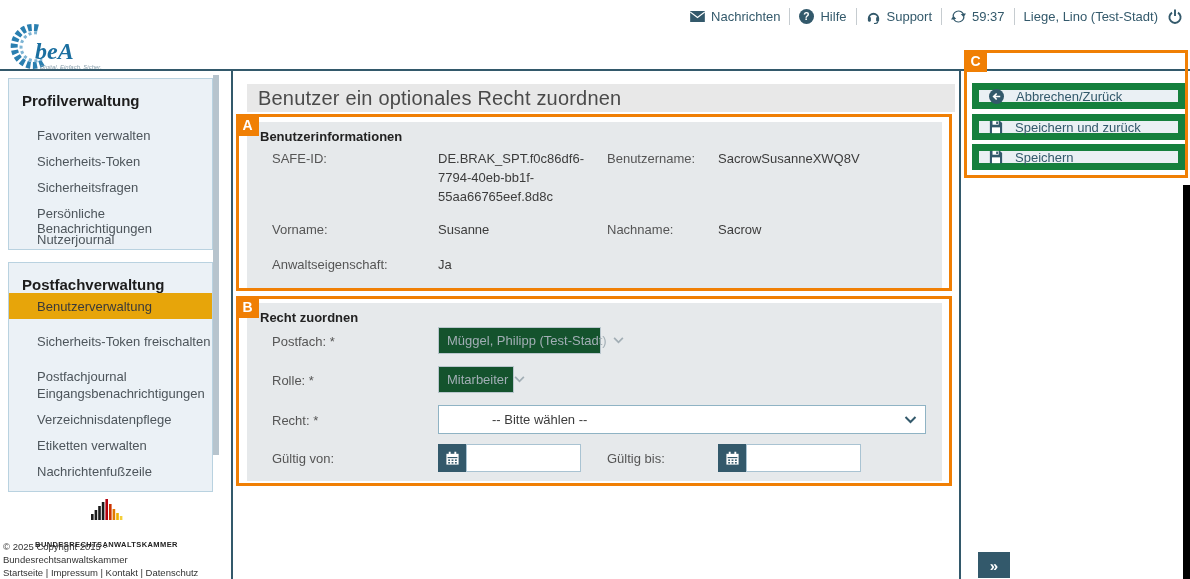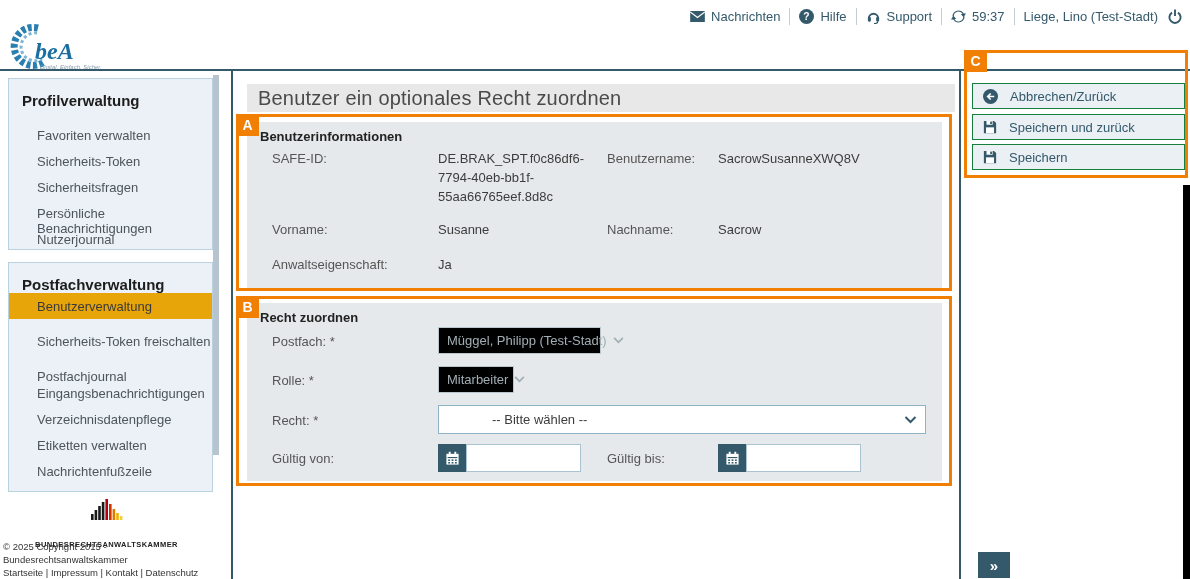--- a/index.html
+++ b/index.html
@@ -38,34 +38,34 @@
   #page-title { position:absolute; left:247px; top:84px; width:708px; height:28px;
     background:#e8e8e8; color:#4a4a4a; font-size:20px; font-weight:300;
     line-height:28px; padding-left:11px; letter-spacing:.2px; }
   .section { position:absolute; left:247px; width:695px; background:#e6e9eb; }
   .sec-head { position:absolute; left:13px; top:7px; font-size:13px; font-weight:bold; color:#222; }
   .flabel { position:absolute; font-size:13px; color:#555; }
   .fvalue { position:absolute; font-size:13px; color:#3c3c3c; }
 
   
   .sel { position:absolute; display:flex; align-items:center; font-size:13px; }
-  .sel.disabled { background:#000000; border:1px solid #b9c6cd; color:#a2aeb5; }
+  .sel.disabled { background:#14532d; border:1px solid #b9c6cd; color:#a2aeb5; }
   .sel.enabled  { background:#fff; border:1px solid #8fb3c4; color:#3c3c3c; }
   .sel .txt { padding-left:8px; flex:1; white-space:nowrap; }
   .sel svg { margin:0 8px 0 6px; flex:none; }
 
   
   .datebtn { position:absolute; width:28px; height:28px; background:#33596b;
     display:flex; align-items:center; justify-content:center; cursor:pointer; }
   .datefield { position:absolute; width:115px; height:28px; background:#fff;
     border:1px solid #a9c3d2; }
 
   
   .act-btn { position:absolute; left:972px; width:213px; height:26px; background:#eaf0f4;
-    border:1px solid #15803d; color:#33596b; font-size:13px; display:flex;
+    border:7px solid #15803d; color:#33596b; font-size:13px; display:flex;
     align-items:center; gap:12px; padding-left:10px; cursor:pointer; }
 
   
   .ann { position:absolute; border:3px solid #f07f04; pointer-events:none; }
   .ann-tag { position:absolute; width:23px; height:22px; background:#f07f04; color:#fff;
     font-weight:bold; font-size:14px; display:flex; align-items:center; justify-content:center; }
 
   #expander { position:absolute; left:978px; top:552px; width:32px; height:26px;
     background:#33596b; color:#fff; font-size:15px; font-weight:bold; border:none;
     display:flex; align-items:center; justify-content:center; cursor:pointer; }

